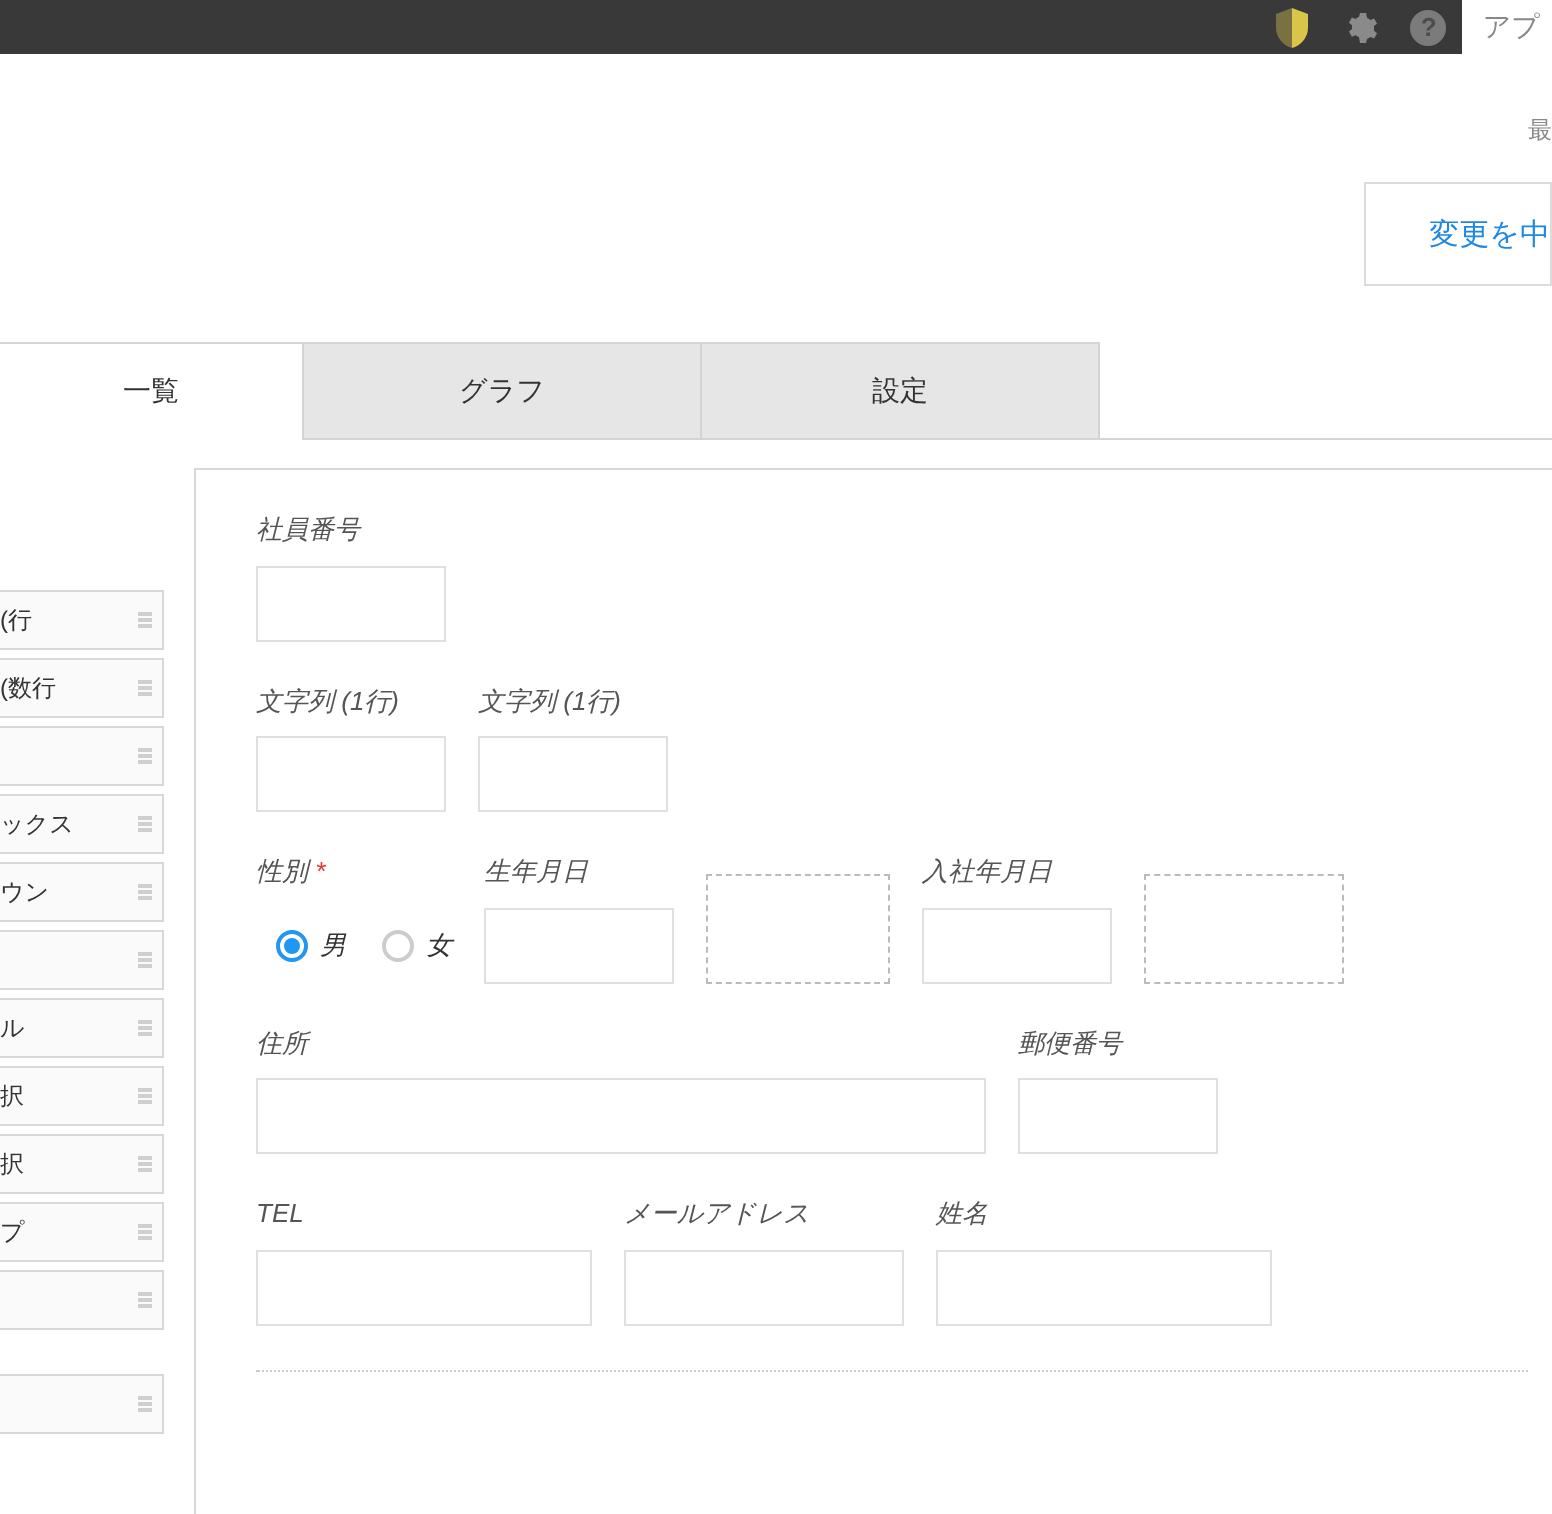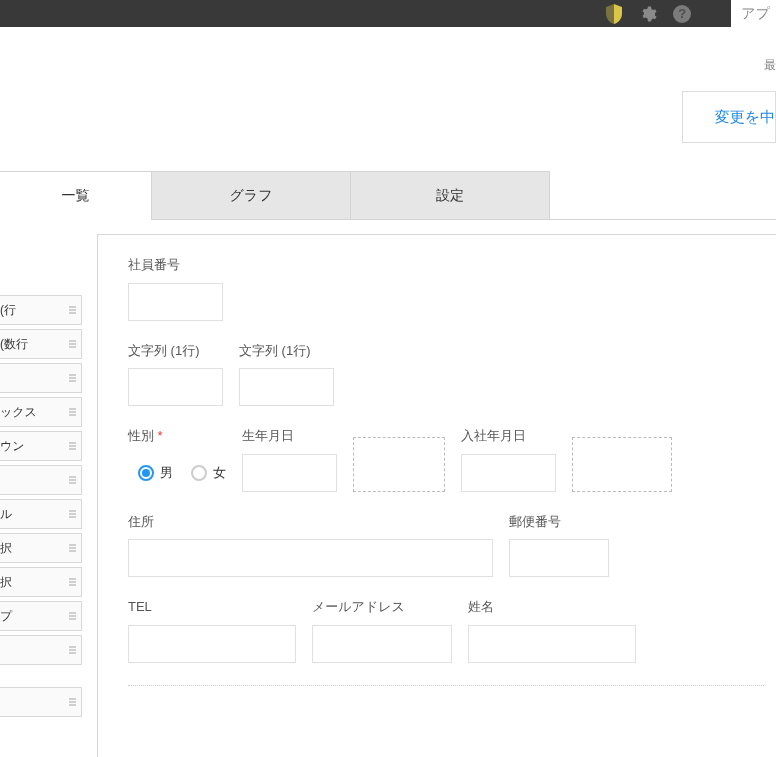--- a/index.html
+++ b/index.html
@@ -26,21 +26,20 @@
     width: 34px; height: 27px;
     display: flex; align-items: center; justify-content: center;
   }
   .topbar .app-settings {
     background: #fff;
     height: 27px;
     padding: 0 6px 0 10px;
     display: flex; align-items: center;
     color: #888;
     font-size: 14px;
-    margin-left: 32px;
   }
   .shield-icon { width: 16px; height: 20px; }
   .gear-icon { width: 18px; height: 18px; }
   .help-icon { width: 18px; height: 18px; border-radius: 50%; background:#7b7b7b; color:#4d4d4d; display:flex;align-items:center;justify-content:center;font-weight:bold;font-size:13px;}
 
   
   .upper-area {
     height: 144px;
     background: #fff;
     position: relative;
@@ -126,21 +125,21 @@
   .canvas-wrap { flex: 1; padding: 14px 0 0 15px; }
   .canvas {
     border: 1px solid #d8d8d8;
     border-right: none;
     border-bottom: none;
     padding: 22px 12px 40px 30px;
     height: 100%;
     overflow: hidden;
   }
 
-  .field-group { display: flex; flex-wrap: wrap; gap: 14px 16px; margin-bottom: 22px; }
+  .field-group { display: flex; flex-wrap: wrap; gap: 14px 16px; margin-bottom: 22px; font-style: italic; }
   .field { }
   .field-label { font-size: 13px; color:#555; margin-bottom: 10px; display:block; line-height:1.2;}
   .field-label.required::after { content:" *"; color:#e53935; }
   .field-input {
     height: 38px;
     border: 1px solid #e0e0e0;
     background: #fff;
   }
   .w95 { width: 95px; } .w100{width:100px;} .w168{width:168px;} .w360{width:365px;} .w95b{width:95px;}
   .empty-slot {

